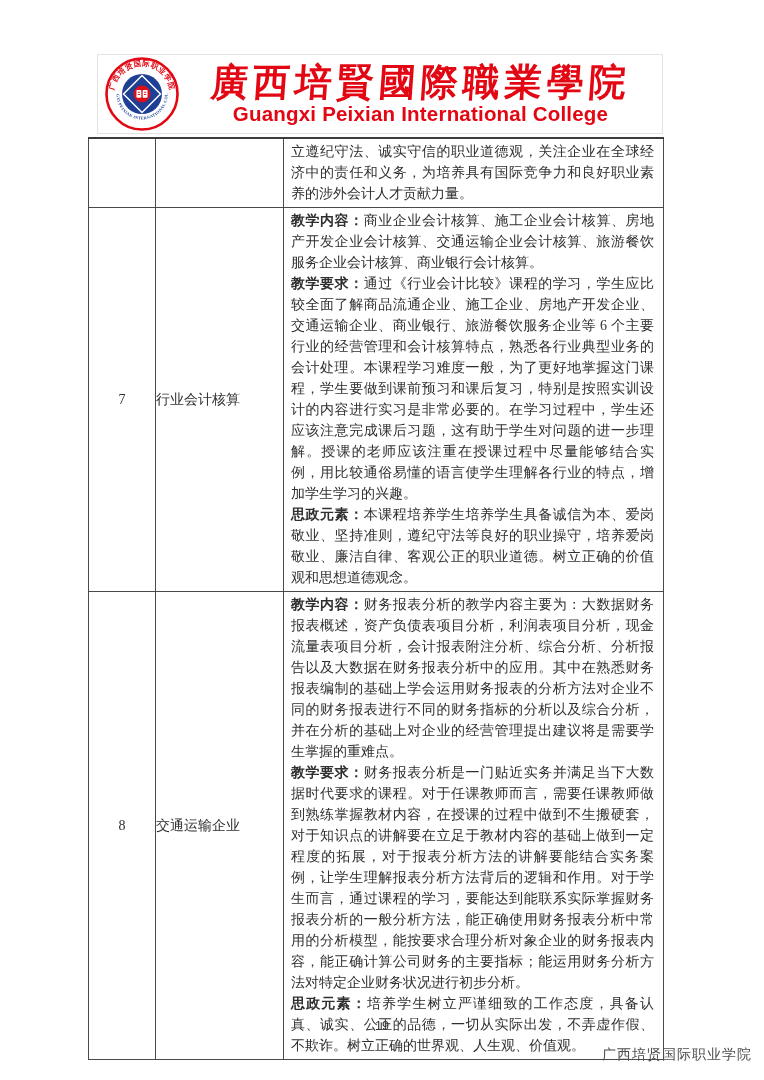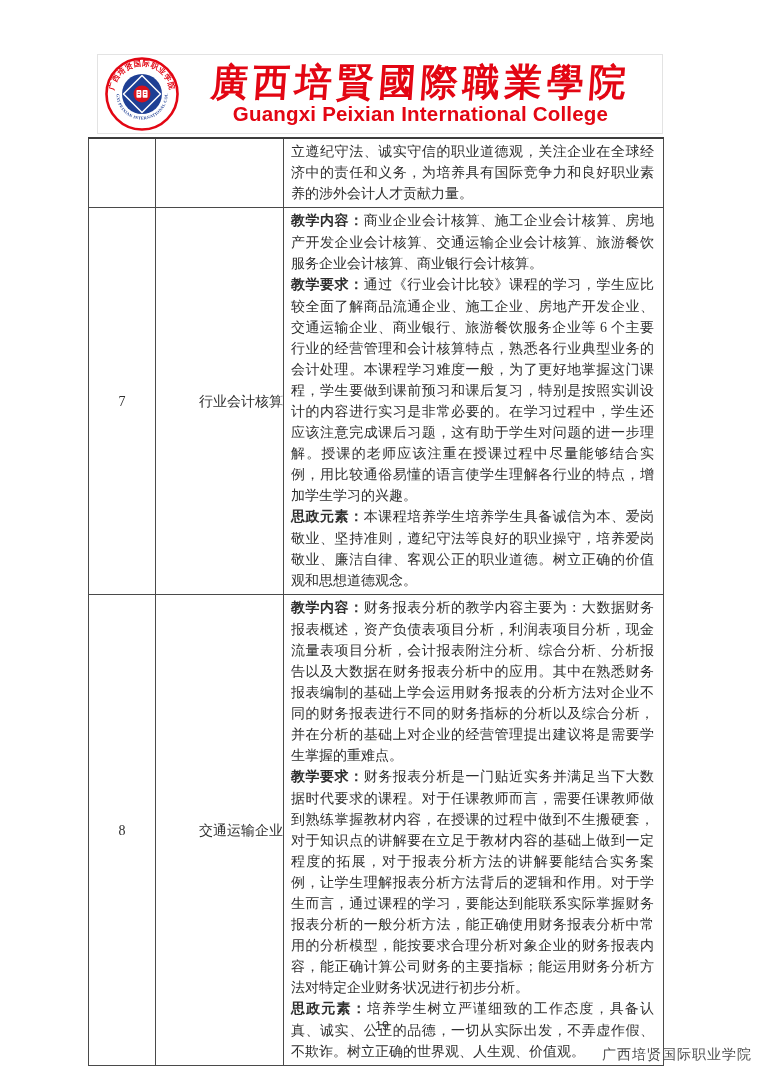--- a/index.html
+++ b/index.html
@@ -39,24 +39,24 @@
     position:absolute;left:88px;top:137px;width:575px;
     border-collapse:collapse;table-layout:fixed;
   }
   .doc-table td{
     border:1px solid var(--border);
     vertical-align:middle;
     font-size:14px;line-height:21px;color:var(--text);
   }
   .doc-table tr:first-child td{border-top:2px solid #3d3d3d;}
   .col-no{width:67px;text-align:center;}
-  .col-course{width:128px;text-align:right;}
+  .col-course{width:128px;text-align:left;}
   .col-content{width:380px;text-align:justify;padding:2px 9px 3px 7px;vertical-align:top;margin-top:11px;}
   .segment{text-align:justify;}
-  .seg-label{font-weight:bold;font-family:Liberation Mono, monospace;}
+  .seg-label{font-weight:bold;}
   
   .page-number{
     position:absolute;left:0;top:983px;width:764px;text-align:center;
     font-family:"Liberation Sans","DejaVu Sans",sans-serif;
     font-size:12.5px;color:#333;margin-top:36px;
   }
   .footer-mark{
     position:absolute;right:12px;top:1046px;
     font-size:14px;color:#4d4d4d;letter-spacing:1px;
     font-family:"Liberation Serif","DejaVu Serif",serif;

